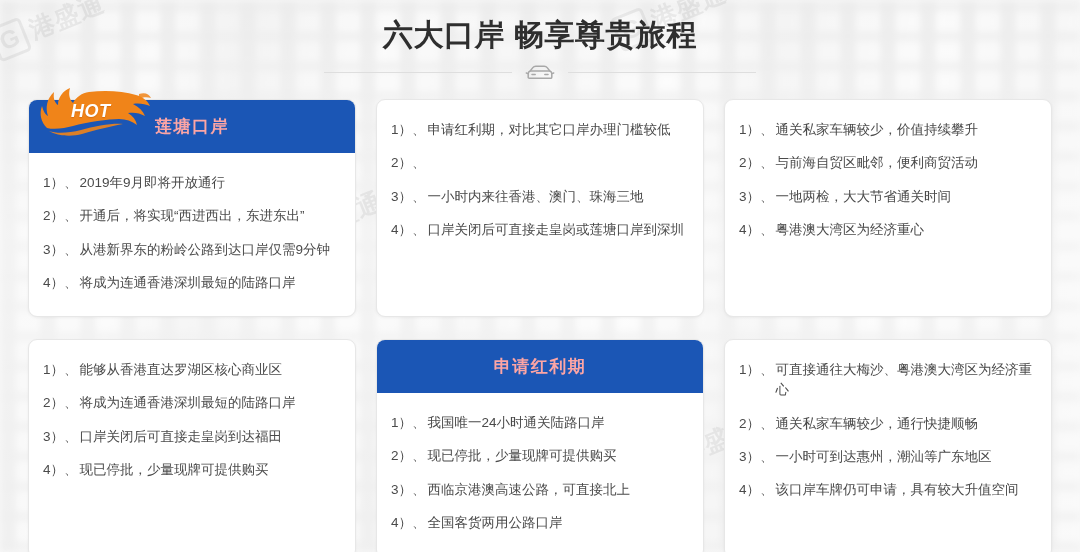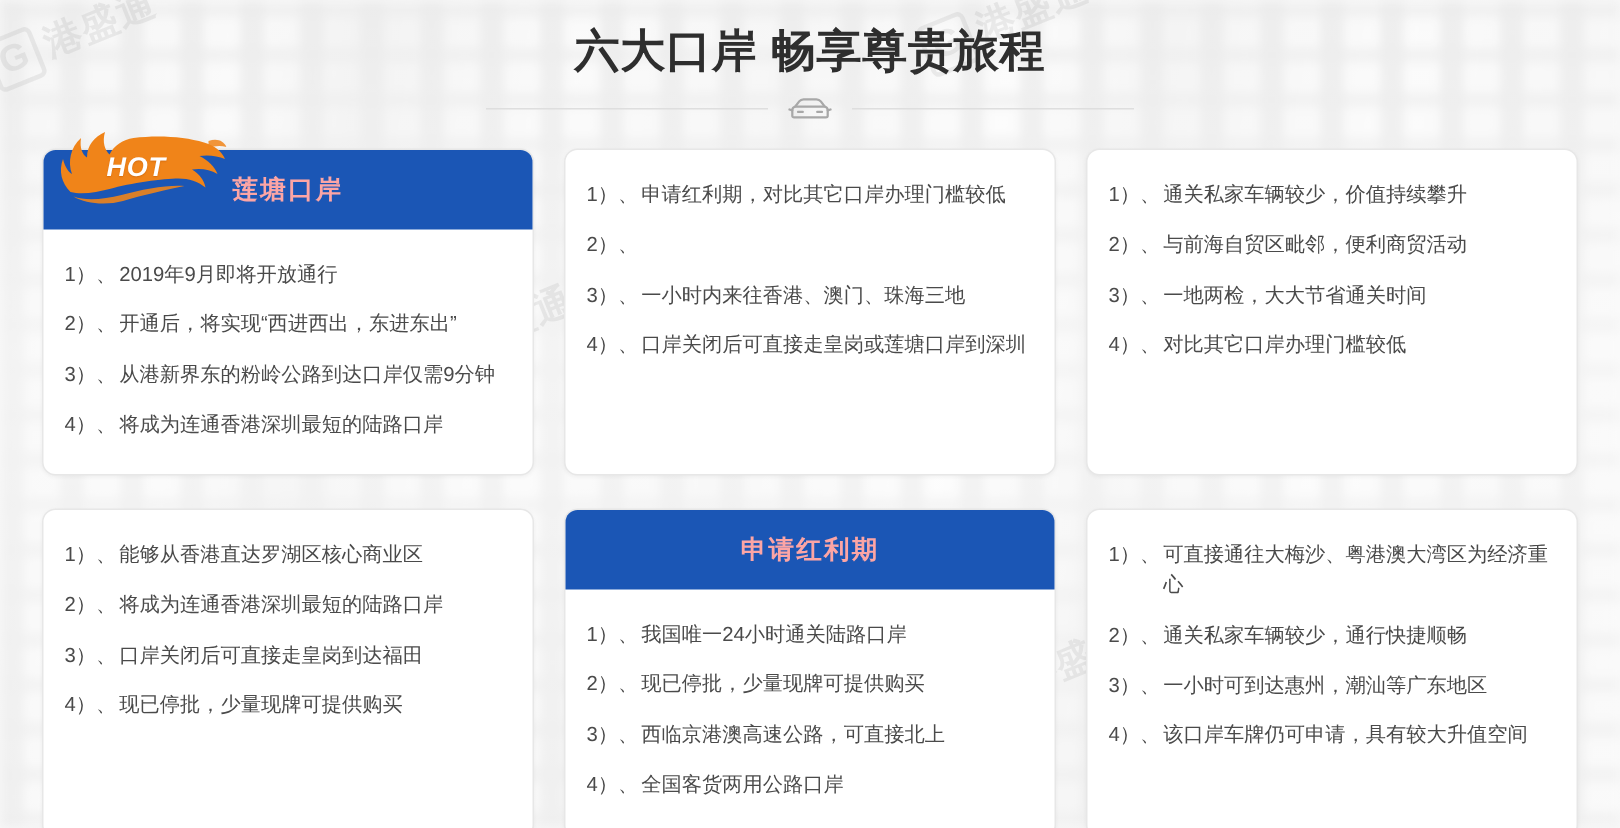--- a/index.html
+++ b/index.html
@@ -287,21 +287,21 @@
         <div class="bullet-row">
           <span class="bullet-idx">2）、</span>
           <span class="bullet-text">与前海自贸区毗邻，便利商贸活动</span>
         </div>
         <div class="bullet-row">
           <span class="bullet-idx">3）、</span>
           <span class="bullet-text">一地两检，大大节省通关时间</span>
         </div>
         <div class="bullet-row">
           <span class="bullet-idx">4）、</span>
-          <span class="bullet-text">对比其它口岸办理门槛较低</span>
+          <span class="bullet-text">粤港澳大湾区为经济重心</span>
         </div>
       </div>
     </div>
 
     <div class="port-card">
       <div class="card-body">
         <div class="bullet-row">
           <span class="bullet-idx">1）、</span>
           <span class="bullet-text">能够从香港直达罗湖区核心商业区</span>
         </div>

